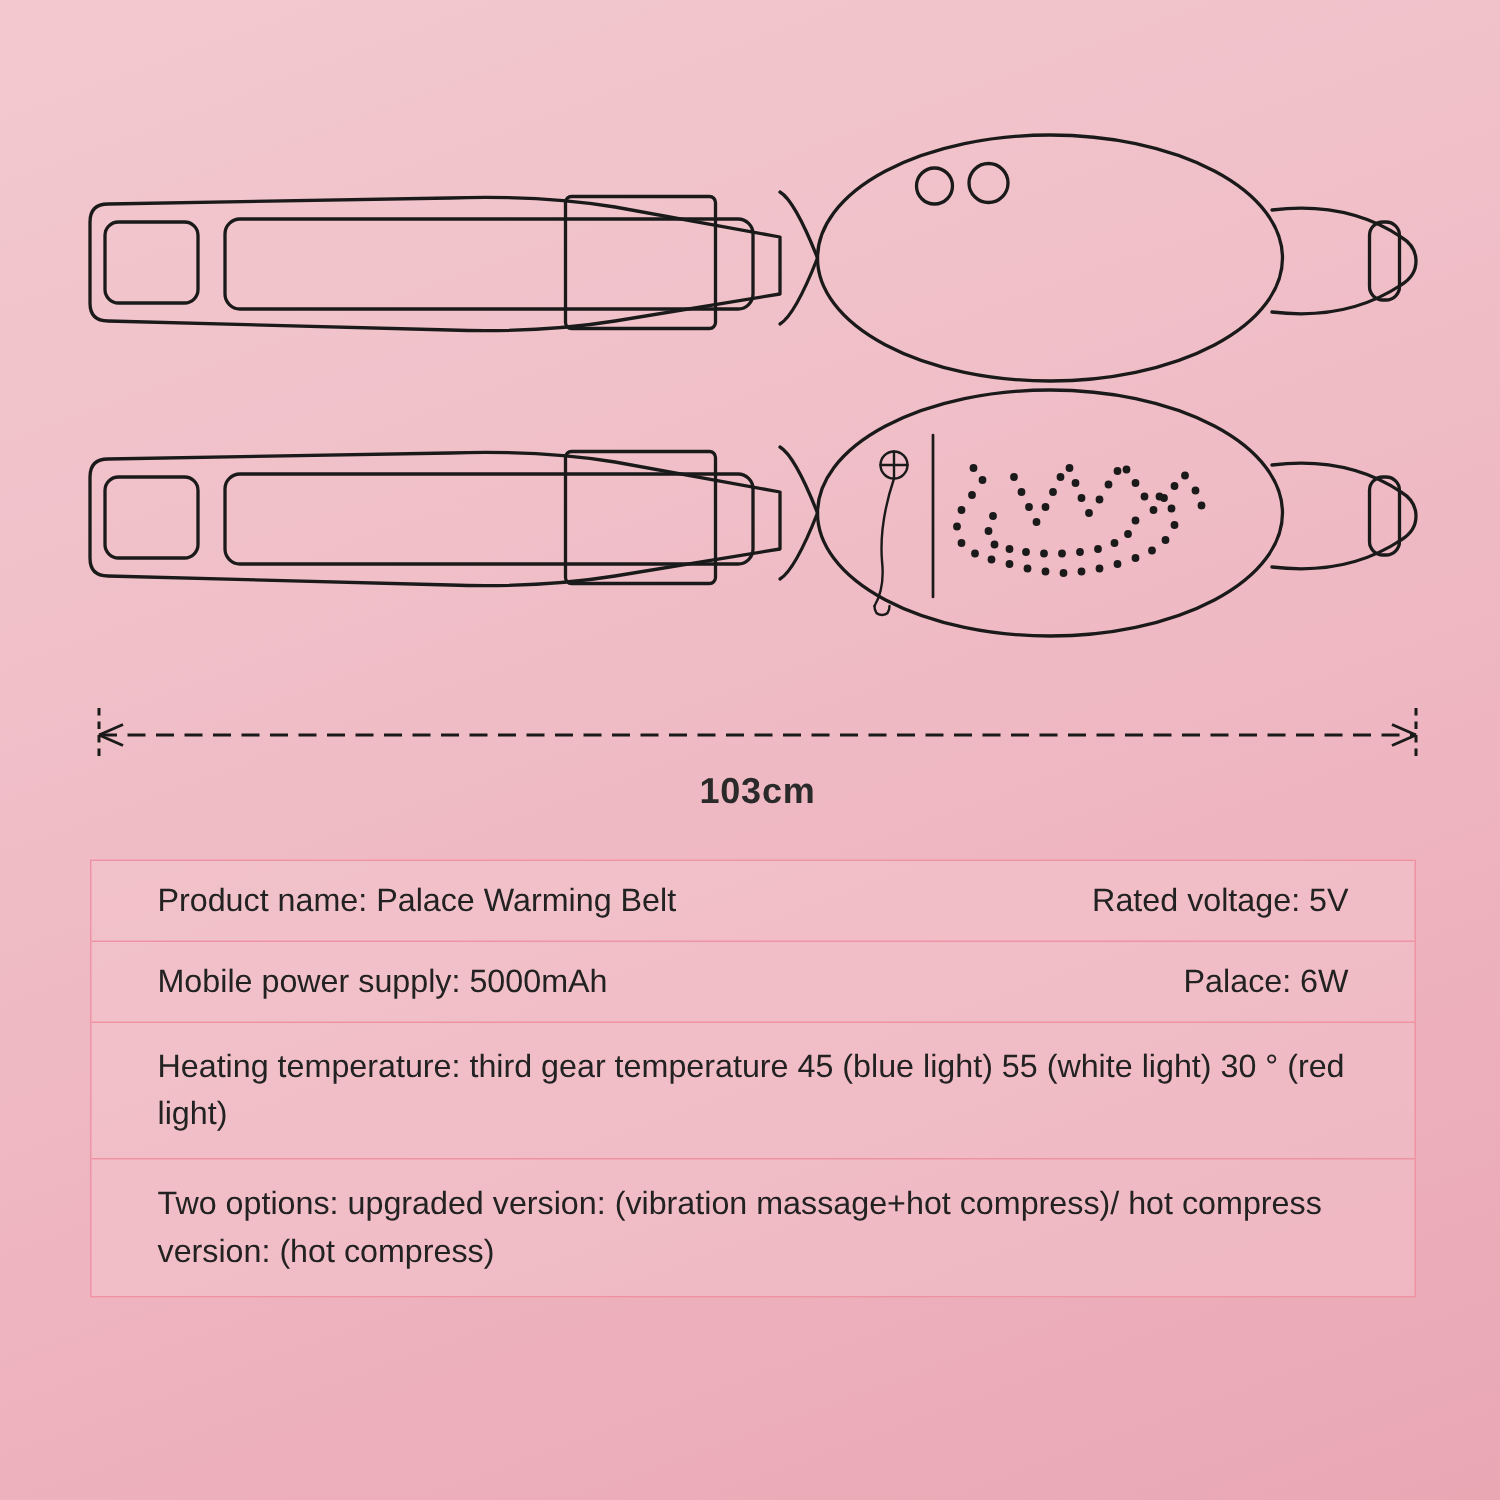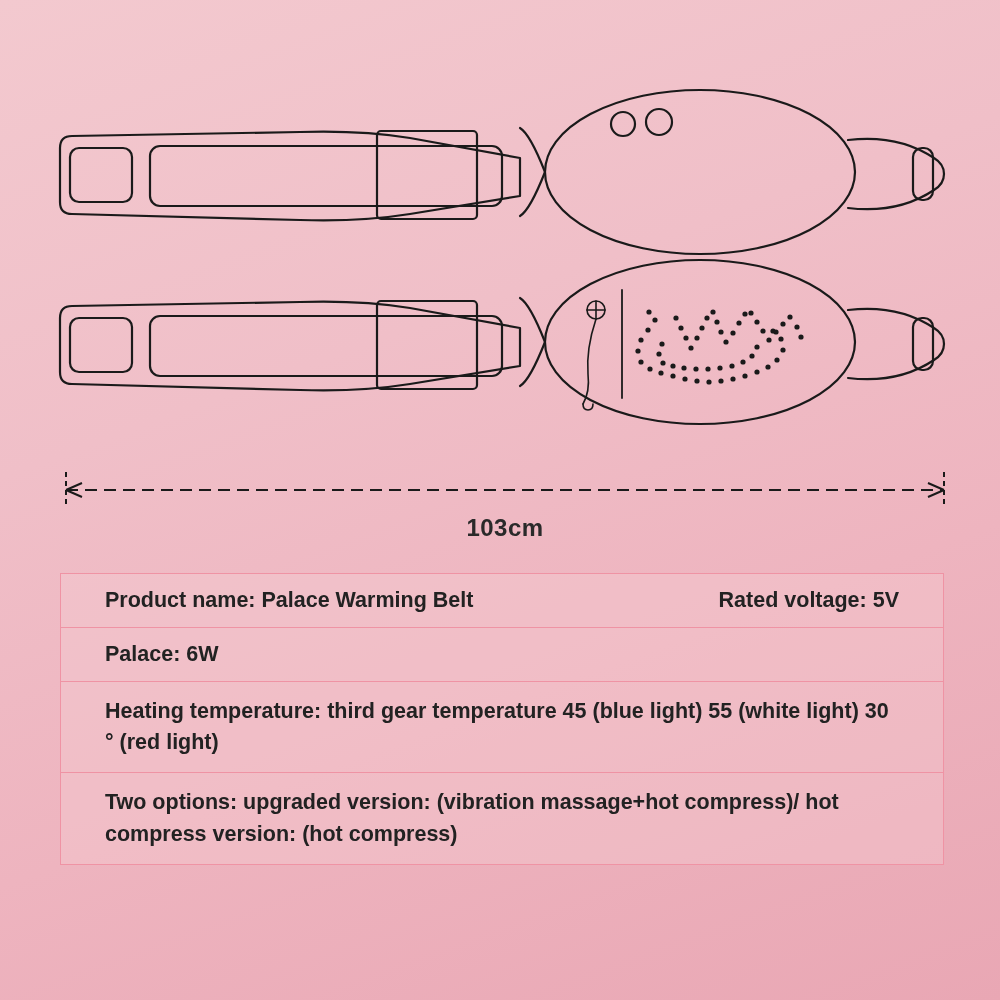--- a/index.html
+++ b/index.html
@@ -63,21 +63,20 @@
     box-sizing: border-box;
     background: rgba(247, 206, 212, 0.35);
   }
   .spec-row {
     display: flex;
     align-items: center;
     border-bottom: 1.5px solid #ef93a4;
     box-sizing: border-box;
     padding: 10px 44px 10px 44px;
     min-height: 54px;
-    font-weight: bold;
   }
   .spec-row:last-child {
     border-bottom: none;
     justify-content: center;
   }
   .spec-row.two-col {
     justify-content: space-between;
   }
   .spec-text {
     font-size: 21.5px;
@@ -231,20 +230,21 @@
   </div>
 
   <div class="spec-table">
 
     <div class="spec-row two-col">
       <span class="spec-text">Product name: Palace Warming Belt</span>
       <span class="spec-text right">Rated voltage: 5V</span>
     </div>
 
     <div class="spec-row two-col">
+      <span class="spec-text">Mobile power supply: 5000mAh</span>
       <span class="spec-text right">Palace: 6W</span>
     </div>
 
     <div class="spec-row tall">
       <span class="spec-text">Heating temperature: third gear temperature 45 (blue light) 55 (white light) 30 ° (red light)</span>
     </div>
 
 
     <div class="spec-row tall">
       <span class="spec-text">Two options: upgraded version: (vibration massage+hot compress)/ hot compress version: (hot compress)</span>

